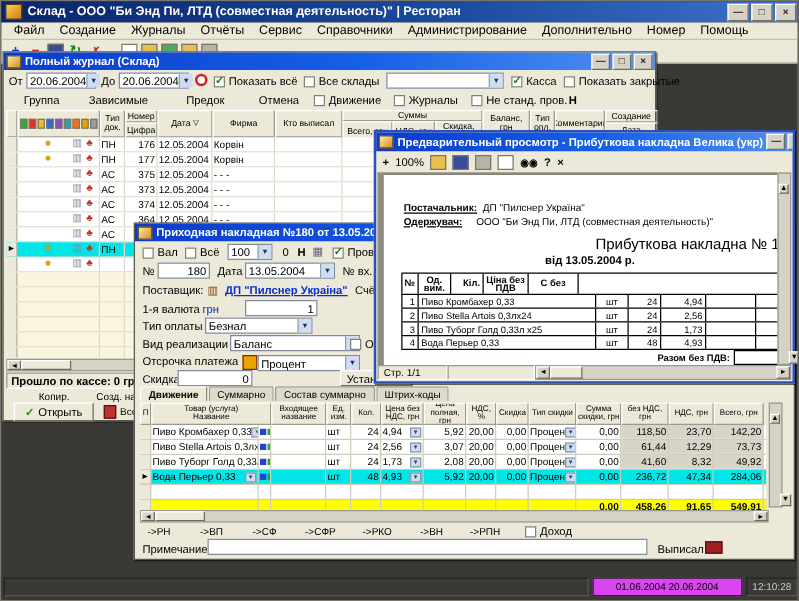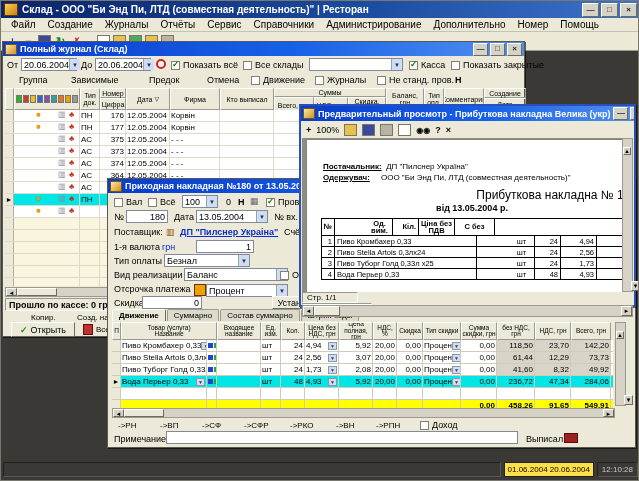--- a/index.html
+++ b/index.html
@@ -107,39 +107,39 @@
   .tab.on{background:#ece9d8;font-weight:bold;border-color:#fff #6d6a5e transparent #fff;}
   .act{position:absolute;font-size:8px;white-space:nowrap;}
   
   .pv-toolbar{position:absolute;left:1px;top:16px;right:1px;height:16px;background:#ece9d8;border-bottom:1px solid #9c9a8e;
       display:flex;align-items:center;gap:5px;padding-left:4px;font-size:9px;}
   .pv-body{position:absolute;left:1px;top:32px;right:12px;bottom:13px;background:#8f8d82;overflow:hidden;}
   .page{position:absolute;left:5px;top:2px;width:330px;height:200px;background:#fff;box-shadow:1px 1px 2px #333;
         overflow:hidden;font-size:8px;}
   .doc-line{position:absolute;white-space:nowrap;}
   .doc-lab{font-weight:bold;text-decoration:underline;}
-  .pv-status{position:absolute;left:1px;bottom:1px;right:1px;height:12px;background:#ece9d8;display:flex;font-size:8px;flex-direction:column;}
+  .pv-status{position:absolute;left:1px;bottom:1px;right:1px;height:12px;background:#ece9d8;display:flex;font-size:8px;}
   .pv-pane{border:1px solid;border-color:#9c9a8e #fff #fff #9c9a8e;padding:0 4px;box-sizing:border-box;display:flex;align-items:center;}
   .dtable{position:absolute;left:14px;top:100px;width:330px;display:flex;flex-direction:column;font-size:7.5px;}
   .drow{display:flex;border-bottom:1px solid #000;}
   .drow:first-child{border-top:1px solid #000;}
   .dc{border-right:1px solid #000;box-sizing:border-box;padding:0 2px;overflow:hidden;white-space:nowrap;
       display:flex;align-items:center;flex:0 0 auto;}
   .dc:first-child{border-left:1px solid #000;}
   .dh{font-weight:bold;justify-content:center;text-align:center;white-space:normal;line-height:7.5px;}
-  .dc-n{width:14px;justify-content:flex-end;} .dc-name{width:142px;} .dc-u{width:26px;justify-content:center;margin-left:32px;}
+  .dc-n{width:14px;justify-content:flex-end;} .dc-name{width:142px;} .dc-u{width:26px;justify-content:center;}
   .dc-q{width:26px;justify-content:flex-end;} .dc-p{width:36px;justify-content:flex-end;} .dc-s{width:40px;}
   .tot-line{position:absolute;right:6px;display:flex;align-items:center;font-size:7.5px;font-weight:bold;white-space:nowrap;}
   .tot-box{width:42px;height:10px;border:1px solid #000;margin-left:3px;}
   
   .statusbar{position:absolute;left:0;bottom:2px;width:639px;height:17px;background:#3b3936;display:flex;
       align-items:center;gap:3px;padding:0 2px;box-sizing:border-box;}
   .st-long{flex:1;height:13px;border:1px solid;border-color:#222 #5a5850 #5a5850 #222;}
-  .st-date{height:13px;background:#fde047;border:1px solid #222;font-size:8px;display:flex;align-items:center;
-      padding:0 3px;color:#000;white-space:nowrap;}
+  .st-date{height:13px;background:#d946ef;border:1px solid #222;font-size:8px;display:flex;align-items:center;
+      padding:0 18px;color:#000;white-space:nowrap;}
   .st-time{height:13px;font-size:8px;display:flex;align-items:center;padding:0 4px;color:#c8c8c8;
       border:1px solid;border-color:#222 #5a5850 #5a5850 #222;white-space:nowrap;text-align:right;}
   .clockico{width:10px;height:10px;border-radius:50%;border:2px solid #cc2222;box-sizing:border-box;background:#fff;}
   .redstamp{width:12px;height:8px;background:#a02020;border:1px solid #501010;}
   .gridico{color:#667;font-size:9px;}
 </style>
 </head>
 <body>
 
 <div class="screen">
@@ -903,20 +903,24 @@
           </div>
           <div class="drow" style="height:10px">
             <span class="dc dc-n">4</span>
               <span class="dc dc-name">Вода Перьер 0,33</span>
             <span class="dc dc-u">шт</span>
               <span class="dc dc-q">48</span>
             <span class="dc dc-p">4,93</span>
               <span class="dc dc-s"></span>
           </div>
         </div>
+        <span class="tot-line" style="top:140px">
+            <span>Разом без ПДВ:</span>
+            <span class="tot-box"></span>
+          </span>
 
       </div>
     </div>
     <div class="sbv" style="right:1px;top:32px;bottom:13px;width:11px">
       <span class="ar">▲</span><span class="ar bot">▼</span>
     </div>
     <div class="pv-status">
       <span class="pv-pane" style="width:56px">Стр. 1/1</span>
       <span class="pv-pane" style="width:70px"></span>
       <span class="sbh" style="position:relative;flex:1;height:12px">

